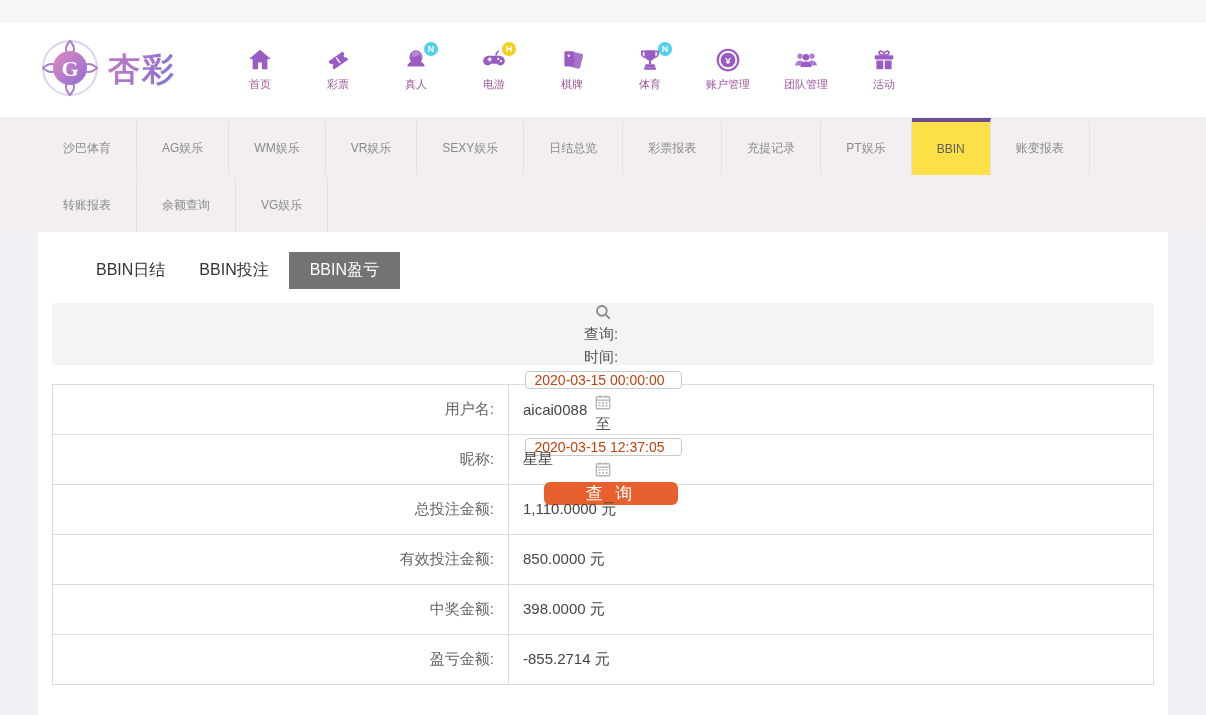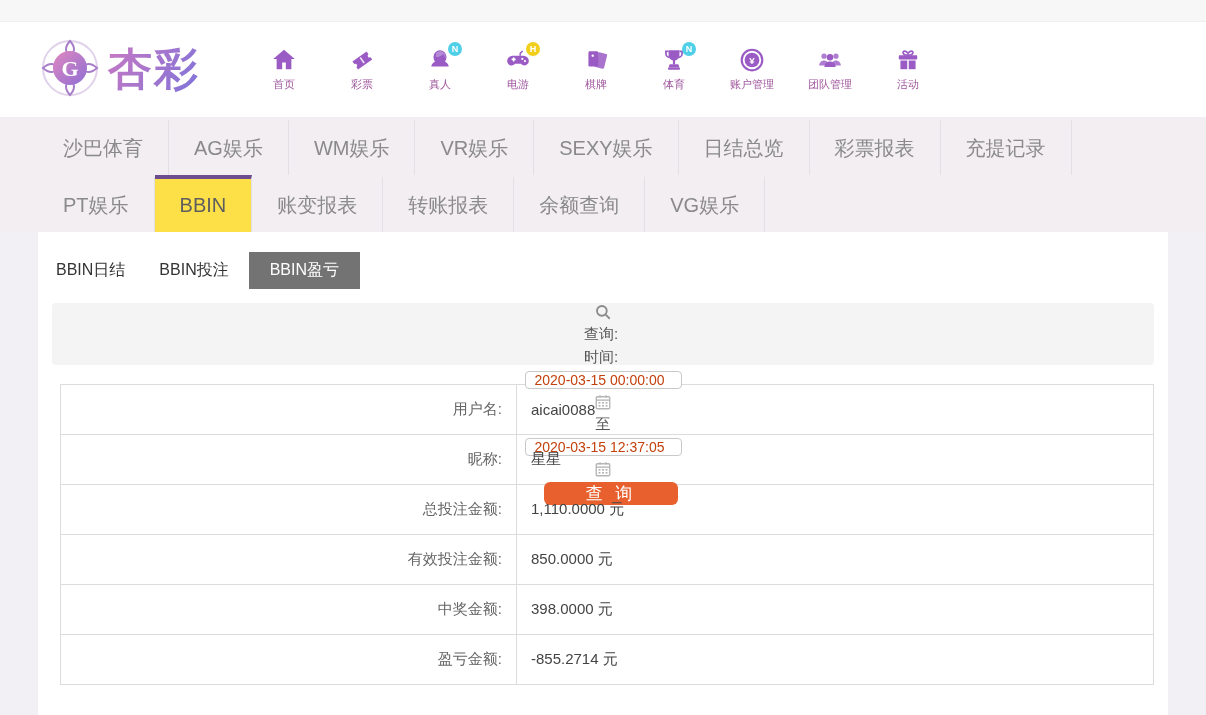--- a/index.html
+++ b/index.html
@@ -20,21 +20,21 @@
   .header {
     background: #fff;
     height: 96px;
     display: flex;
     align-items: center;
     padding: 0 38px;
     border-bottom: 1px solid #f0eef2;
   }
   .logo { display: flex; align-items: center; gap: 6px; cursor: pointer; }
   .logo-text {
-    font-size: 44px;
+    font-size: 32px;
     font-weight: bold;
     background: linear-gradient(120deg, #d briefly 0%, #8a6fd8 100%);
     background: linear-gradient(120deg, #c978c2 0%, #7d74da 100%);
     -webkit-background-clip: text;
     background-clip: text;
     color: transparent;
     letter-spacing: 2px;
   }
   .nav { display: flex; margin-left: 62px; gap: 34px; }
   .nav-item {
@@ -50,31 +50,31 @@
     font-size: 9px; font-weight: bold; color: #fff;
     display: flex; align-items: center; justify-content: center;
   }
   .badge.n { background: #4fd0e8; }
   .badge.h { background: #f2cf1d; }
   
   .tabbar { background: #f2eef2; }
   .tabbar-inner { margin: 0 38px; display: flex; flex-wrap: wrap; width: 1130px; }
   .tab {
     height: 57px; display: flex; align-items: center; justify-content: center;
-    padding: 0 25px; font-size: 20px; color: #8a8a8a; cursor: pointer;
+    padding: 0 25px; font-size: 12px; color: #8a8a8a; cursor: pointer;
     border-right: 1px solid #e4dfe4; border-top: 4px solid transparent;
     background: transparent; white-space: nowrap;
   }
   .tab.active {
     background: #fde047; color: #5e5e5e;
     border-top: 4px solid #6b4d90;
   }
   
   .card { background: #fff; margin: 0 38px; width: 1130px; min-height: 480px; padding: 14px 14px 40px 14px; }
-  .subtabs { display: flex; align-items: center; gap: 34px; padding: 6px 4px 14px 4px; }
+  .subtabs { display: flex; align-items: center; gap: 34px; padding: 6px 4px 14px 4px; margin-left: 40px; }
   .subtab { font-size: 16px; color: #333; cursor: pointer; padding: 8px 0; }
   .subtab.active {
     background: #737373; color: #fff; padding: 8px 21px; margin-left: -14px;
   }
   
   .querybar {
     background: #f5f4f5; border-radius: 4px; height: 62px;
     display: flex; align-items: center; padding: 0 18px; gap: 4px; flex-direction: column;
   }
   .q-icon { width: 18px; height: 18px; color: #8a8a8a; }
@@ -89,21 +89,21 @@
   .cal-icon { width: 18px; height: 18px; color: #b5b5b5; margin: 0 2px; cursor: pointer; }
   .cal-icon svg { width: 18px; height: 18px; display: block; }
   .to-label { font-size: 15px; color: #555; margin: 0 6px; }
   .query-btn {
     margin-left: 16px; background: #e7602e; color: #fff; border: none;
     border-radius: 6px; height: 28px; padding: 0 42px; font-size: 17px;
     cursor: pointer; letter-spacing: 4px;
     font-family: "Liberation Sans", "DejaVu Sans", sans-serif;
   }
   
-  .dtable { margin-top: 19px; border: 1px solid #dcdcdc; border-bottom: none; margin-left: 8px; }
+  .dtable { margin-top: 19px; border: 1px solid #dcdcdc; border-bottom: none; }
   .drow { display: flex; height: 50px; border-bottom: 1px solid #dcdcdc; }
   .dlabel {
     width: 456px; display: flex; align-items: center; justify-content: flex-end;
     padding-right: 14px; font-size: 15px; color: #666;
     border-right: 1px solid #dcdcdc;
   }
   .dvalue {
     flex: 1; display: flex; align-items: center; padding-left: 14px;
     font-size: 15px; color: #444;
   }

